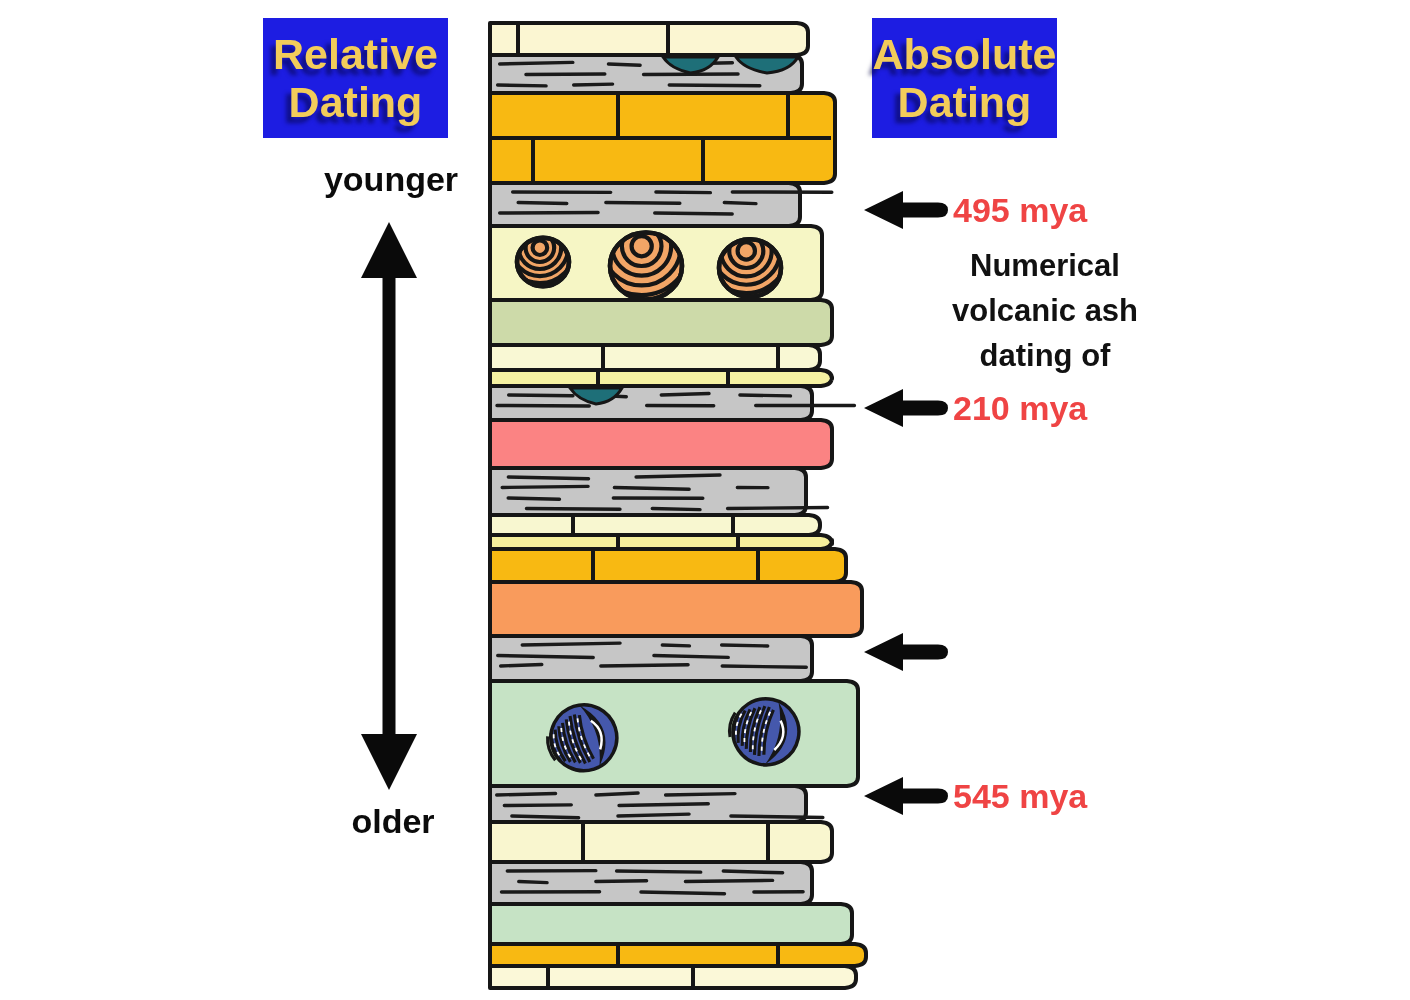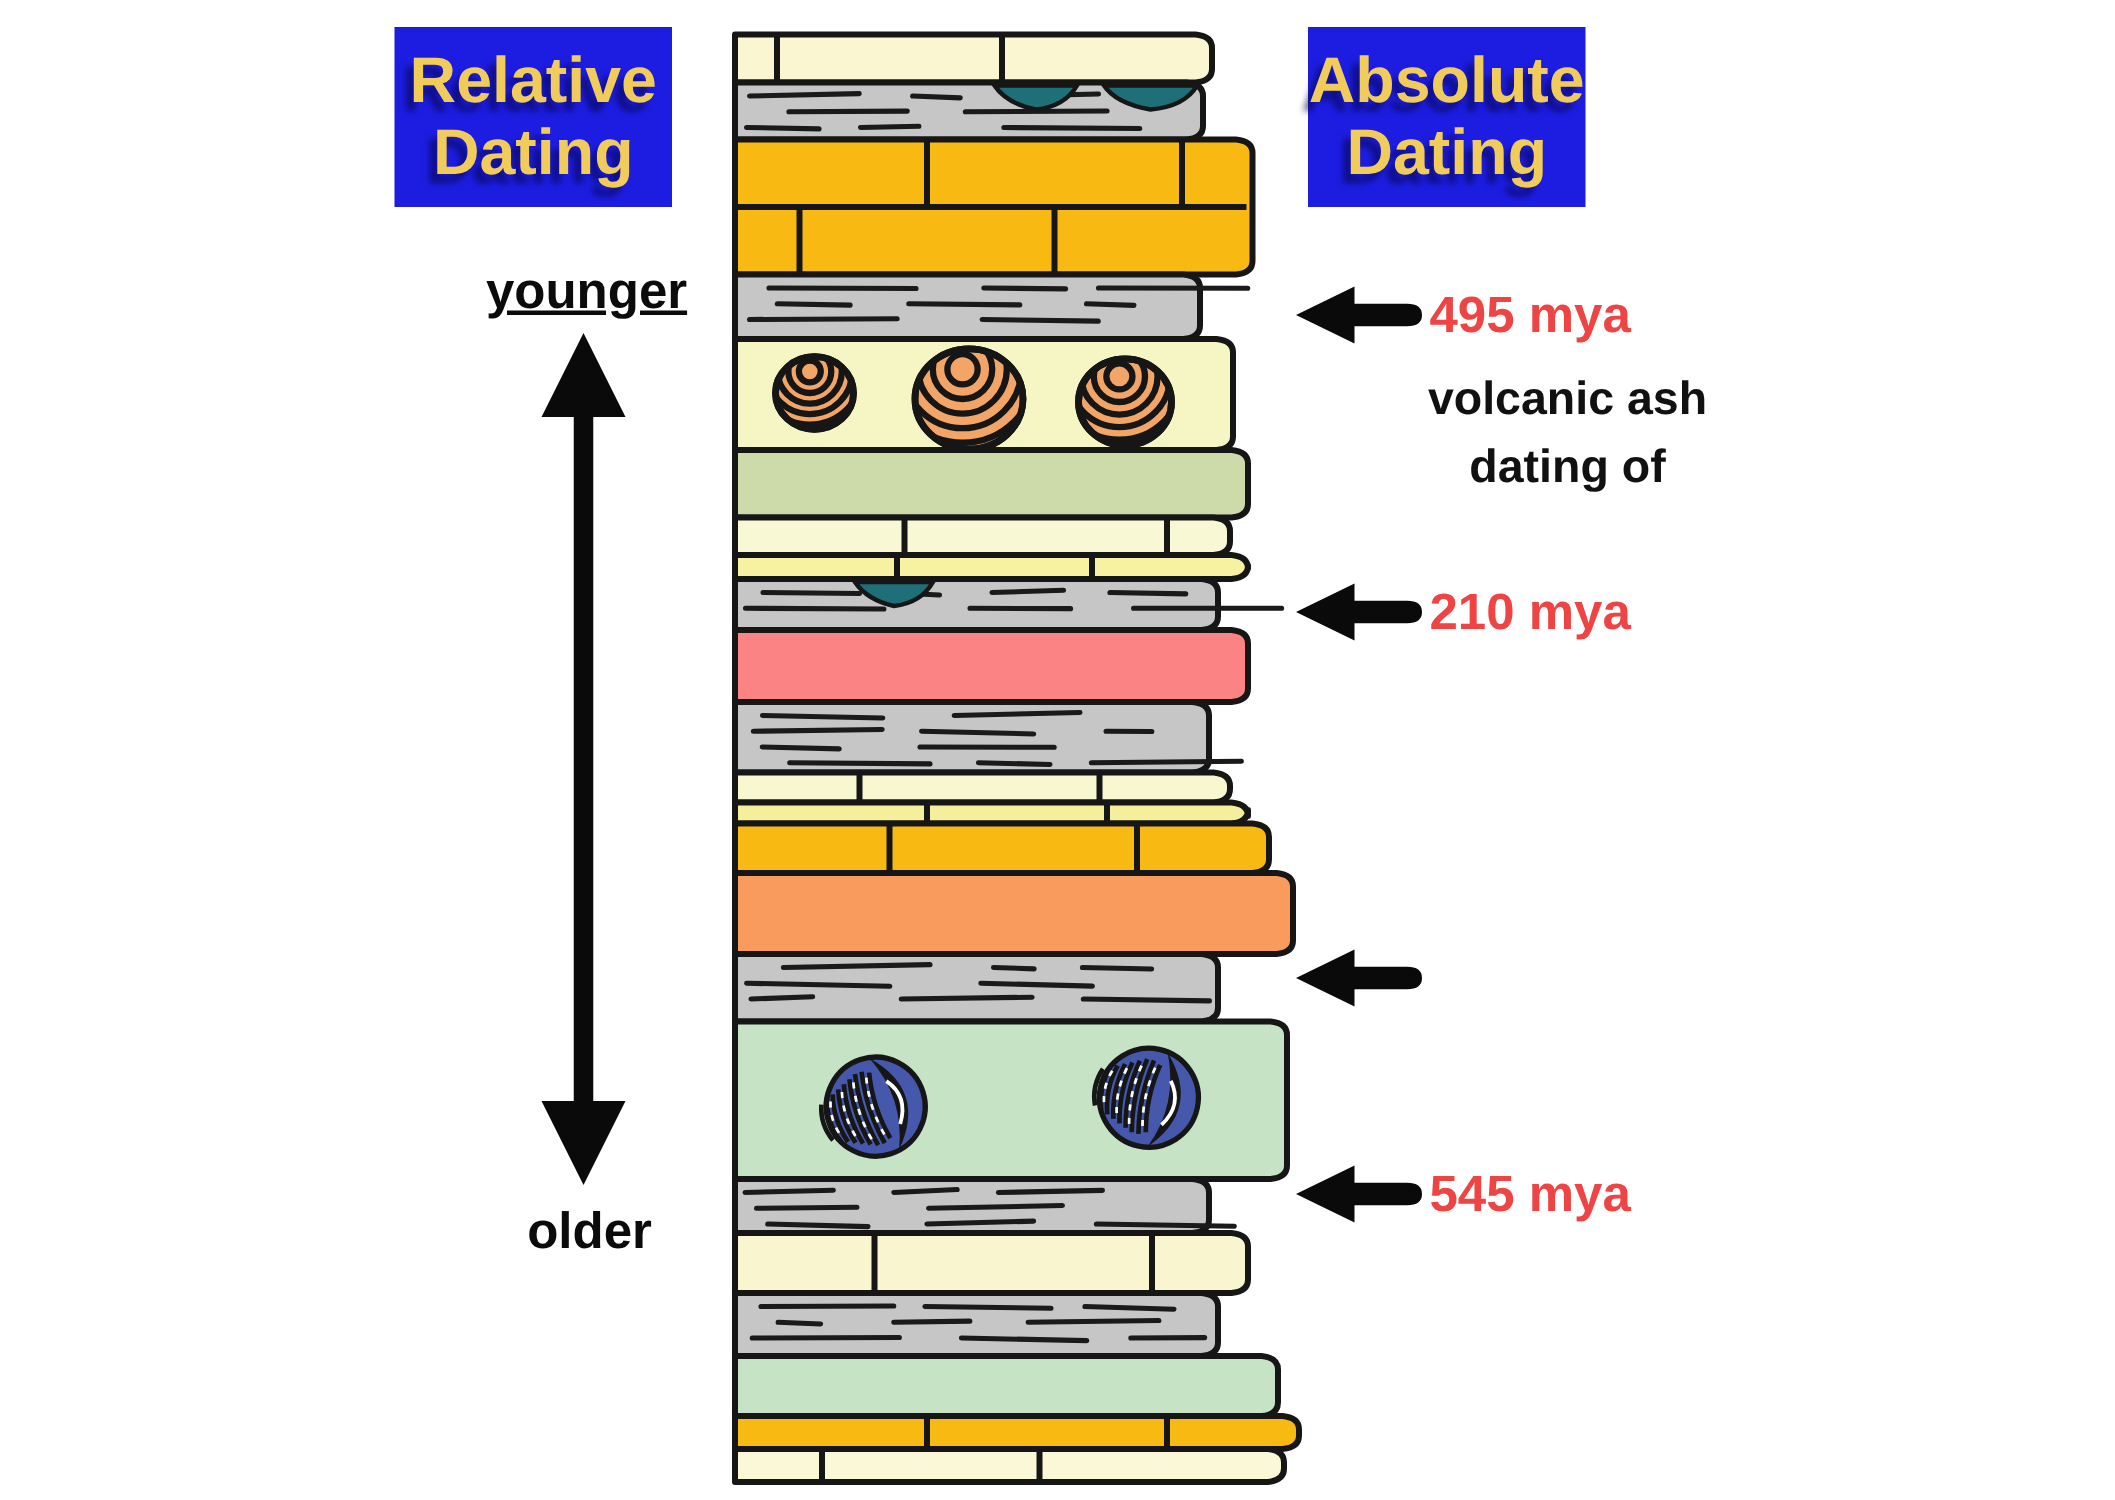--- a/index.html
+++ b/index.html
@@ -13,21 +13,21 @@
     font-weight:bold;font-size:43px;line-height:48px;
     text-shadow:-5px 6px 4px rgba(5,5,70,0.60);
     user-select:none;
   }
   #relative-box{left:263px;}
   #absolute-box{left:872px;}
   .axis-label{
     position:absolute;transform:translateX(-50%);
     font-weight:bold;font-size:34px;color:#0b0b0b;white-space:nowrap;
   }
-  #younger-label{left:391px;top:175px;text-decoration:underline;}
+  #younger-label{left:391px;top:160px;}
   #older-label{left:393px;top:802px;}
   #axis-arrow{position:absolute;left:357px;top:220px;color:#0a0a0a;}
   #strat-svg{position:absolute;left:488px;top:20px;}
   .note{
     position:absolute;left:925px;top:243px;width:240px;text-align:center;
     font-weight:bold;font-size:31px;line-height:45px;color:#111;
   }
   .note span{display:block;}
   .age-row{
     position:absolute;left:862px;height:44px;display:flex;align-items:center;
@@ -294,20 +294,21 @@
       <line x1="290" y1="924" x2="290" y2="946" stroke="#161616" stroke-width="4"></line>
     </g>
     <g>
       <path d="M2 946 L357 946 Q368 947 368 955 L368 959 Q368 967 357 968 L2 968 Z" fill="#FBF8D8" stroke="#161616" stroke-width="4" stroke-linejoin="round"></path>
       <line x1="60" y1="946" x2="60" y2="968" stroke="#161616" stroke-width="4"></line>
       <line x1="205" y1="946" x2="205" y2="968" stroke="#161616" stroke-width="4"></line>
     </g>
   </svg>
 
 <div class="note">
+  <span>Numerical</span>
   <span>volcanic ash</span>
   <span>dating of</span>
 </div>
 <div id="age-annotations">
     <div class="age-row" style="top: 188px;">
       <svg class="age-arrow" width="88" height="44" viewBox="0 0 88 44">
         <path d="M2 22 L41 3 L41 14.5 L76 14.5 Q86 14.5 86 22 Q86 29.5 76 29.5 L41 29.5 L41 41 Z" fill="#0A0A0A"></path>
       </svg>
       <span class="age-label">495 mya</span>
     </div>

